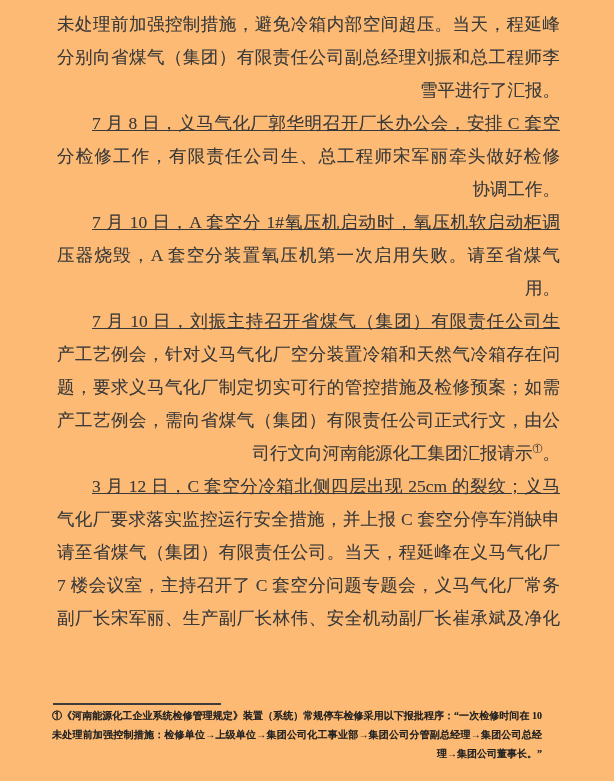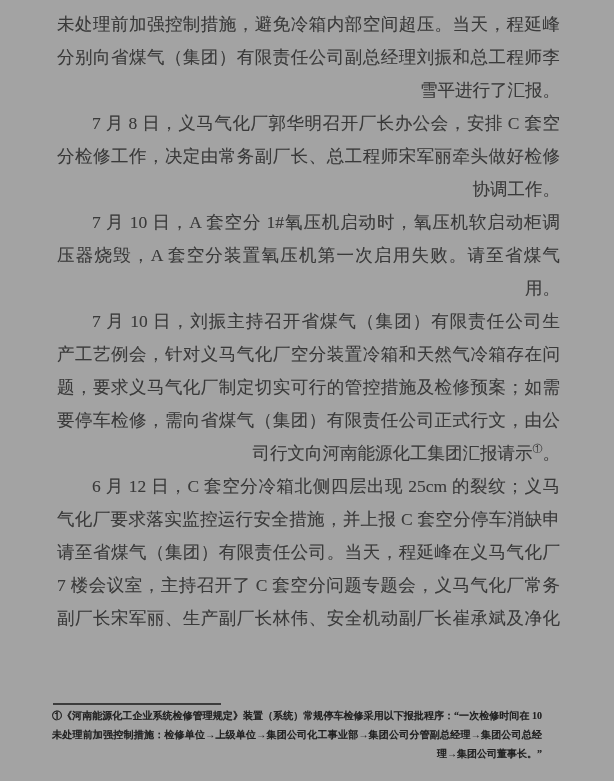--- a/index.html
+++ b/index.html
@@ -11,21 +11,21 @@
     width: 614px;
     height: 781px;
     overflow: hidden;
     position: relative;
     font-family: "Liberation Serif", "DejaVu Serif", serif;
   }
   .page {
     position: absolute;
     left: 0; top: 0;
     width: 614px; height: 781px;
-    background: #a3a3a3;
+    background: #fdba74;
   }
   .body-text {
     position: absolute;
     left: 57px;
     top: 8px;
     width: 503px;
     color: #3a3a3a;
     font-size: 17.5px;
     text-shadow: 0 0 0.6px rgba(70,70,70,0.38);
   }
@@ -37,20 +37,21 @@
   .jfull {
     white-space: normal;
     text-align: justify;
     text-align-last: justify;
   }
   .jend {
     text-align: right;
   }
   .indent {
     text-indent: 2em;
+    text-decoration: underline;
   }
   .fnref {
     font-size: 10px;
     vertical-align: super;
     line-height: 0;
   }
   .footnote-divider {
     position: absolute;
     left: 53px;
     top: 703px;
@@ -80,33 +81,33 @@
 </head>
 <body>
 
 <div class="page">
 
   <div class="body-text">
     <div class="line jfull">未处理前加强控制措施，避免冷箱内部空间超压。当天，程延峰</div>
     <div class="line jfull">分别向省煤气（集团）有限责任公司副总经理刘振和总工程师李</div>
     <div class="line jend">雪平进行了汇报。</div>
     <div class="line jfull indent">7 月 8 日，义马气化厂郭华明召开厂长办公会，安排 C 套空</div>
-    <div class="line jfull">分检修工作，决定由常务副厂长、总工程师宋军丽牵头做好检修</div>
+    <div class="line jfull">分检修工作，有限责任公司生、总工程师宋军丽牵头做好检修</div>
     <div class="line jend">协调工作。</div>
     <div class="line jfull indent">7 月 10 日，A 套空分 1#氧压机启动时，氧压机软启动柜调</div>
     <div class="line jfull">压器烧毁，A 套空分装置氧压机第一次启用失败。请至省煤气</div>
     <div class="line jend">用。</div>
     <div class="line jfull indent">7 月 10 日，刘振主持召开省煤气（集团）有限责任公司生</div>
     <div class="line jfull">产工艺例会，针对义马气化厂空分装置冷箱和天然气冷箱存在问</div>
     <div class="line jfull">题，要求义马气化厂制定切实可行的管控措施及检修预案；如需</div>
-    <div class="line jfull">要停车检修，需向省煤气（集团）有限责任公司正式行文，由公</div>
+    <div class="line jfull">产工艺例会，需向省煤气（集团）有限责任公司正式行文，由公</div>
     <div class="line jend">
       <span>司行文向河南能源化工集团汇报请示</span><span class="fnref">①</span><span>。</span>
     </div>
-    <div class="line jfull indent">6 月 12 日，C 套空分冷箱北侧四层出现 25cm 的裂纹；义马</div>
+    <div class="line jfull indent">3 月 12 日，C 套空分冷箱北侧四层出现 25cm 的裂纹；义马</div>
     <div class="line jfull">气化厂要求落实监控运行安全措施，并上报 C 套空分停车消缺申</div>
     <div class="line jfull">请至省煤气（集团）有限责任公司。当天，程延峰在义马气化厂</div>
     <div class="line jfull">7 楼会议室，主持召开了 C 套空分问题专题会，义马气化厂常务</div>
     <div class="line jfull">副厂长宋军丽、生产副厂长林伟、安全机动副厂长崔承斌及净化</div>
   </div>
 
   <div class="footnote-divider"></div>
 
   <div class="footnote">
     <div class="fline jfull">①《河南能源化工企业系统检修管理规定》装置（系统）常规停车检修采用以下报批程序：“一次检修时间在 10</div>

